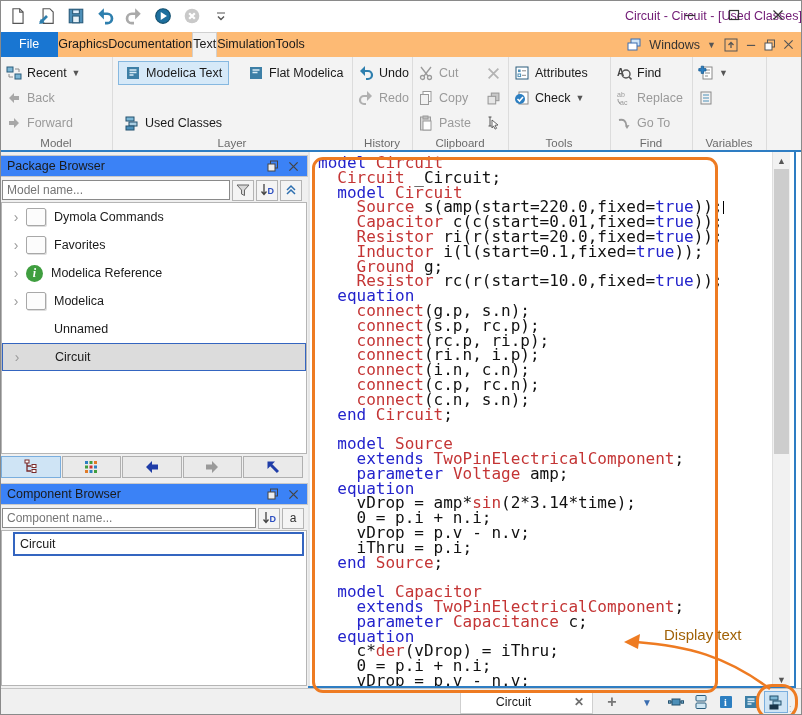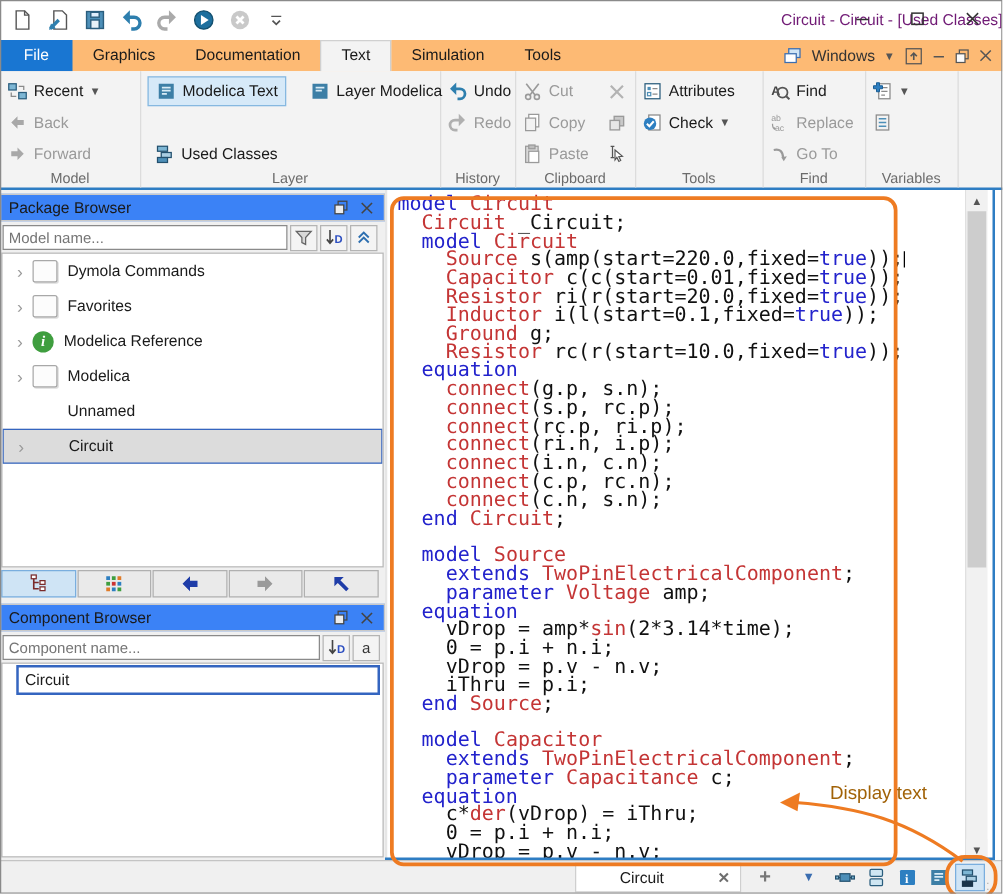--- a/index.html
+++ b/index.html
@@ -17,21 +17,21 @@
   
   #titlebar{left:0;top:0;width:802px;height:32px;background:#fff}
   #qat{left:6px;top:4px;display:flex;gap:5px;align-items:center}
   .qbtn{width:24px;height:24px;display:flex;align-items:center;justify-content:center}
   #win-title{left:0;top:9px;width:100%;text-align:right;font-size:12.5px;color:#701a75}
   #wincontrols{right:2px;top:0;display:flex}
   .wbtn{width:44px;height:30px;display:flex;align-items:center;justify-content:center}
 
   
   #menurow{left:0;top:32px;width:802px;height:25px;background:#fdba74;display:flex}
-  .mtab{padding:0 16px;line-height:25px;cursor:default}
+  .mtab{padding:0 0;line-height:25px;cursor:default}
   .mtab.file{background:#1976d2;color:#fff;padding:0 19px}
   .mtab.active{background:#f3f3f3;border:1px solid #d0d0d0;border-bottom:none;line-height:23px}
   #mdi-controls{position:absolute;right:8px;top:32px;height:25px;display:flex;gap:7px;align-items:center;color:#333}
 
   
   #ribbon{left:0;top:57px;width:802px;height:93px;background:#f3f3f3;border-bottom:2px solid #2e7dc3}
   .rgroup{position:absolute;top:0;height:93px;border-right:1px solid #dcdcdc}
   .glabel{position:absolute;bottom:1px;left:0;width:100%;text-align:center;font-size:11.5px;color:#6b6b6b}
   .ritem{position:absolute;height:24px;display:flex;align-items:center;gap:5px;padding:0 6px;white-space:nowrap}
   .r1{top:4px}.r2{top:29px}.r3{top:54px}
@@ -256,21 +256,21 @@
           <rect x="5" y="7" width="8" height="4" fill="#a9cde2" stroke="#23506e"></rect>
           <rect x="2" y="11" width="8" height="4" fill="#4d8fb8" stroke="#23506e"></rect>
         </svg>
       <span>Used Classes</span>
       </div>
     <div class="ritem r1" style="left:130px">
       <svg class="i16" viewBox="0 0 16 16">
           <rect x="2" y="2" width="12" height="12" fill="#3d7fa6"></rect>
           <path d="M4.5 5h7M4.5 7.5h5" stroke="#d9ecf6" stroke-width="1.4"></path>
         </svg>
-      <span>Layer Modelica</span>
+      <span>Flat Modelica</span>
       </div>
     <div class="glabel">Layer</div>
   </div>
 
   <div class="rgroup" style="left:412px;width:96px">
     <div class="ritem r1 dis" style="width:82px">
       <svg class="i16" viewBox="0 0 16 16">
           <path d="M3 2l7 9M13 2 6 11" stroke="#9a9a9a" stroke-width="1.3"></path>
           <circle cx="4.5" cy="12.5" r="2" fill="none" stroke="#9a9a9a" stroke-width="1.3"></circle>
           <circle cx="11.5" cy="12.5" r="2" fill="none" stroke="#9a9a9a" stroke-width="1.3"></circle>

